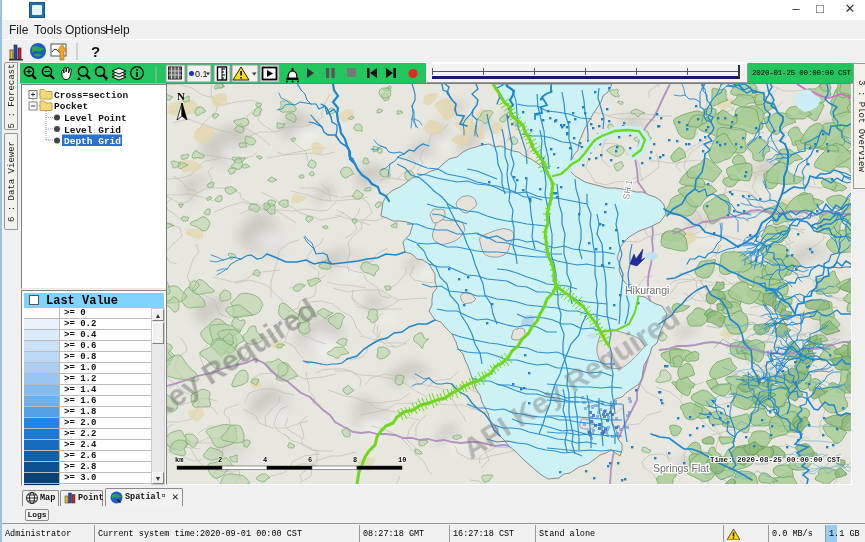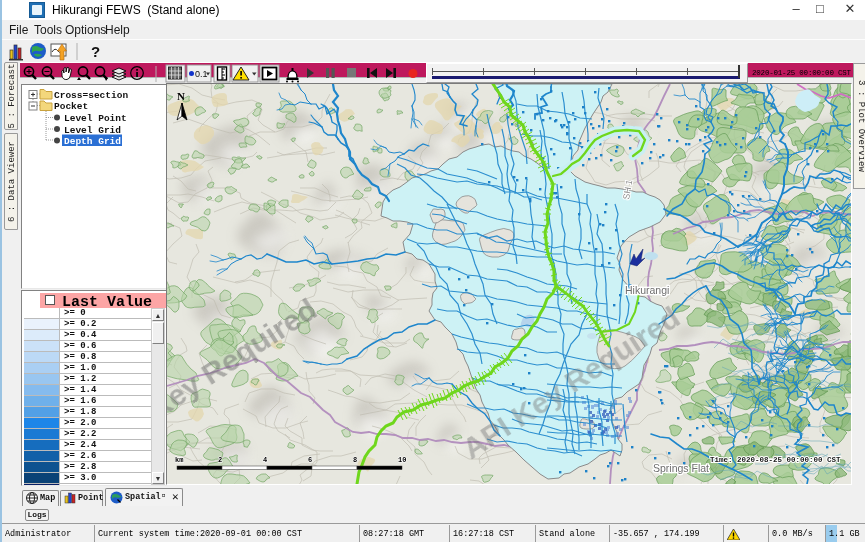--- a/index.html
+++ b/index.html
@@ -20,34 +20,34 @@
 #lstrip{left:0;top:62px;width:17px;height:426px;background:#f0f0f0}
 .vtabL{position:absolute;left:2px;width:14px;background:#f4f2ea;border:1px solid #9a9a9a;border-radius:2px 0 0 2px;overflow:hidden}
 .vtabL>span{position:absolute;left:0;top:0;height:14px;line-height:14px;text-align:center;
  font-family:"Liberation Mono",monospace;font-size:9px;color:#222;white-space:nowrap;
  transform-origin:0 0}
 .vtabR{position:absolute;left:851px;width:13px;background:#f4f2ea;border:1px solid #9a9a9a;overflow:hidden}
 .vtabR>span{position:absolute;left:0;top:0;height:13px;line-height:13px;text-align:center;
  font-family:"Liberation Mono",monospace;font-size:9px;color:#222;white-space:nowrap;
  transform-origin:0 0}
 
-#maptb{left:18px;top:62px;width:833px;height:16px;background:#be185d;border-top:1px solid #fff;border-bottom:1px solid #b5b5b5}
+#maptb{left:18px;top:62px;width:833px;height:22px;background:#22c55e;border-top:1px solid #fff;border-bottom:1px solid #b5b5b5}
 
 #slider{position:absolute;left:406px;top:0px;width:322px;height:20px;background:#f2f2f2;border:1px solid;border-color:#fff #9a9a9a #9a9a9a #fff}
 #srail{position:absolute;left:5px;top:7px;width:308px;height:1px;background:#555}
 #sbar{position:absolute;left:5px;top:12px;width:308px;height:3px;background:#191970}
 .stick{position:absolute;top:4px;width:1px;height:7px;background:#555}
 #sthumb{position:absolute;left:311px;top:1px;width:2px;height:13px;background:#333}
 #tdate{position:absolute;left:732px;top:6px;font-family:"Liberation Mono",monospace;font-size:7.5px;color:#000;white-space:pre;letter-spacing:-0.2px}
 
 #treebox{left:19px;top:84px;width:146px;height:205px;background:#fff;border:1px solid;border-color:#828282 #e8e8e8 #e8e8e8 #828282;
  font-family:"Liberation Mono",monospace;font-size:10.5px;font-weight:bold;color:#111}
 #legbox{left:19px;top:290px;width:146px;height:196px;background:#fff;border:1px solid;border-color:#828282 #e8e8e8 #e8e8e8 #828282;overflow:hidden}
-#lastv{position:absolute;left:18px;top:2px;width:140px;height:15px;background:#fca5a5;
- font-family:"Liberation Mono",monospace;font-size:15px;font-weight:bold}
+#lastv{position:absolute;left:2px;top:2px;width:140px;height:15px;background:#7dd3fc;
+ font-family:"Liberation Mono",monospace;font-size:12px;font-weight:bold}
 #lastv .cb{position:absolute;left:5px;top:2px;width:10px;height:10px;border:1px solid #555;background:#fff}
 .lr{position:relative;height:11px;border-bottom:1px solid #bbb}
 .sw{position:absolute;left:0;top:0;width:36px;height:10px;border-right:1px solid #bbb}
 .lv{position:absolute;left:40px;top:0px;font-family:"Liberation Mono",monospace;font-size:9px;font-weight:bold;color:#111}
 #leglist{position:absolute;left:2px;top:17px;width:128px;height:177px;background:#fff;overflow:hidden}
 #legsb{position:absolute;right:1px;top:17px;width:14px;height:177px;background:#e8e8e8;border:1px solid #ccc}
 .sbtn{position:absolute;left:0;width:12px;height:12px;background:#f0f0f0;border:1px solid;border-color:#fff #808080 #808080 #fff;font-size:7px;text-align:center;line-height:11px;color:#333}
 
 #mapbox{left:164px;top:83px;width:686px;height:402px;border:1px solid;border-color:#7a7a7a #fff #fff #7a7a7a;background:#e7e4de}
 
@@ -61,21 +61,20 @@
  font-family:"Liberation Mono",monospace;font-size:8.5px;color:#000}
 .sc{position:absolute;top:1px;height:17px;border-left:1px solid #9a9a9a;padding:4px 0 0 3px;white-space:pre;overflow:hidden}
 svg{display:block}
 </style></head><body>
 <div id="win">
 
 <div class="abs" id="title">
  <div id="ticon">
         <div></div>
       </div>
- <span class="tt">Hikurangi FEWS&nbsp;&nbsp;(Stand alone)</span>
  <div class="wbtn" style="left:787px">–</div>
  <div class="wbtn" style="left:811px;font-size:13px">□</div>
  <div class="wbtn" style="left:841px">✕</div>
 </div>
 
 <div class="abs" id="menu">
  <span style="left:7px">File</span>
       <span style="left:32px">Tools</span>
  <span style="left:63px">Options</span>
       <span style="left:103px">Help</span>
@@ -2014,21 +2013,20 @@
  </div>
 </div>
 <div class="abs" id="logs">Logs</div>
 
 <div class="abs" id="status">
  <div class="sc" style="left:0;width:92px;border-left:none">Administrator</div>
  <div class="sc" style="left:92px;width:265px">Current system time:2020-09-01 00:00 CST</div>
  <div class="sc" style="left:357px;width:90px">08:27:18 GMT</div>
  <div class="sc" style="left:447px;width:86px">16:27:18 CST</div>
  <div class="sc" style="left:533px;width:74px">Stand alone</div>
- <div class="sc" style="left:607px;width:114px">-35.657 , 174.199</div>
  <div class="sc" style="left:721px;width:45px"><svg width="13" height="11">
           <path d="M6.5 0 L13 11 L0 11 Z" fill="#ffd800" stroke="#333" stroke-width="0.8"></path>
           <rect x="5.8" y="3.5" width="1.4" height="4" fill="#000"></rect>
           <rect x="5.8" y="8.4" width="1.4" height="1.4" fill="#000"></rect>
         </svg></div>
  <div class="sc" style="left:766px;width:57px">0.0 MB/s</div>
  <div class="sc" style="left:823px;width:42px"><div style="position:absolute;left:0;top:0;width:11px;height:17px;background:#99ccee"></div><span style="position:relative">1.1 GB</span></div>
 </div>
 
 </div>

